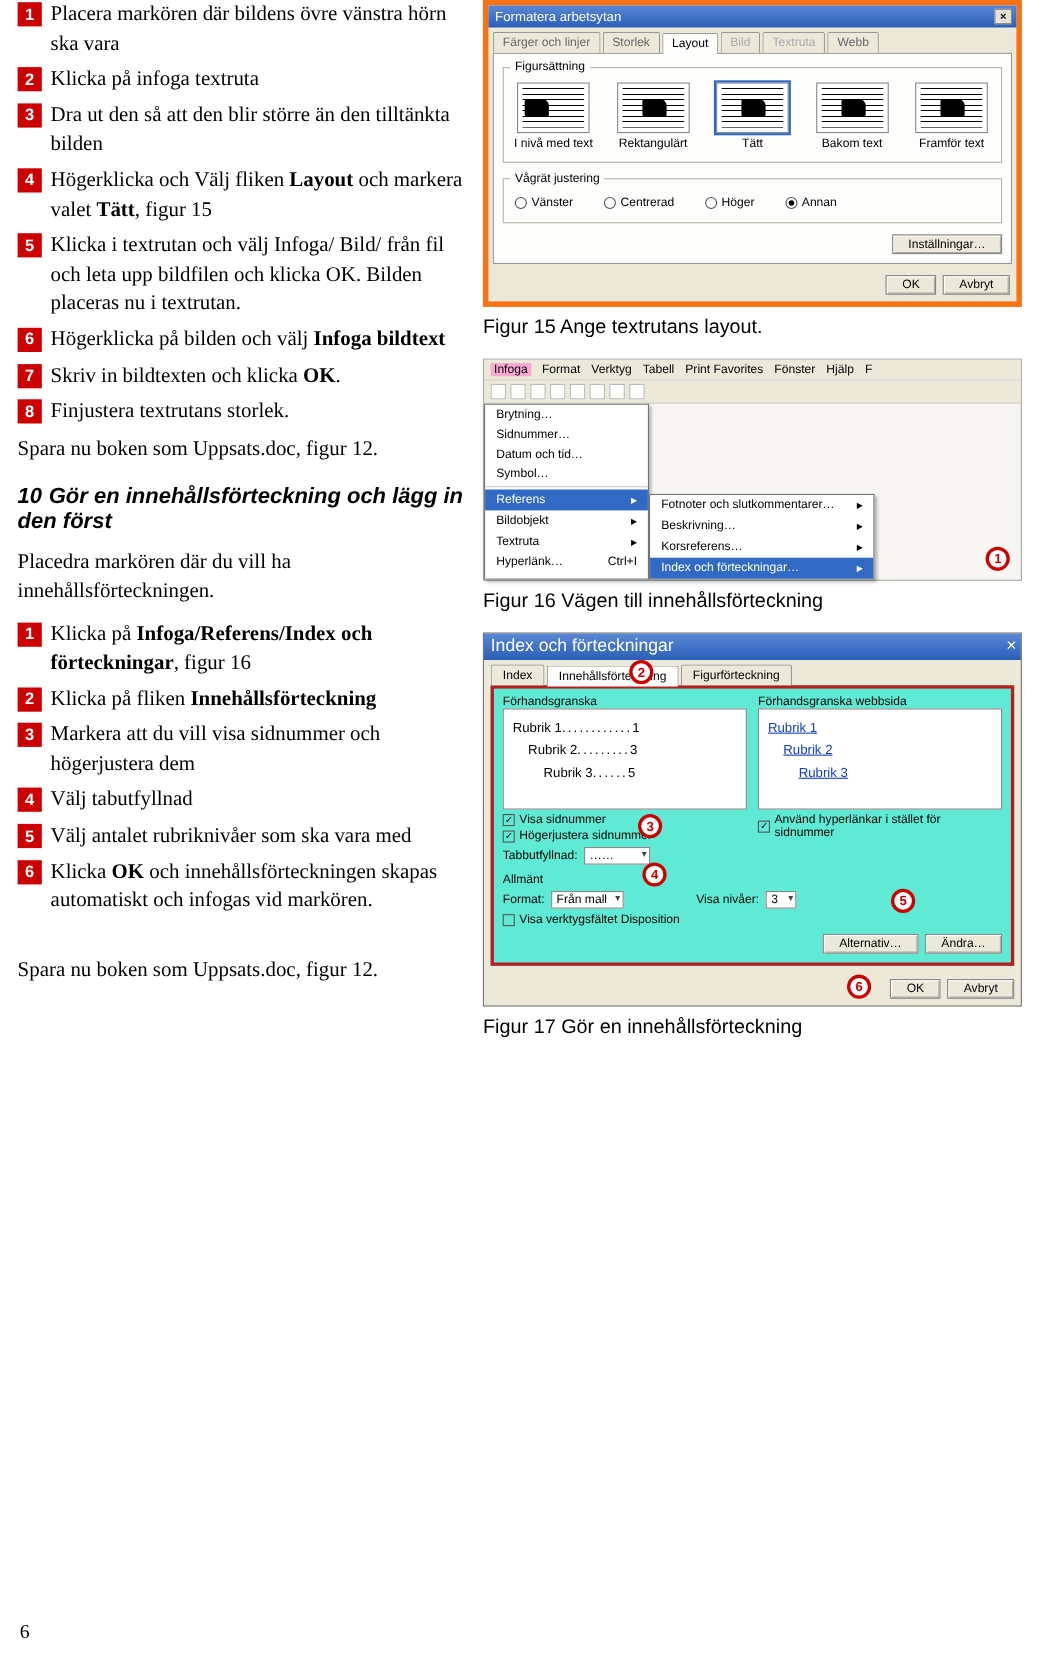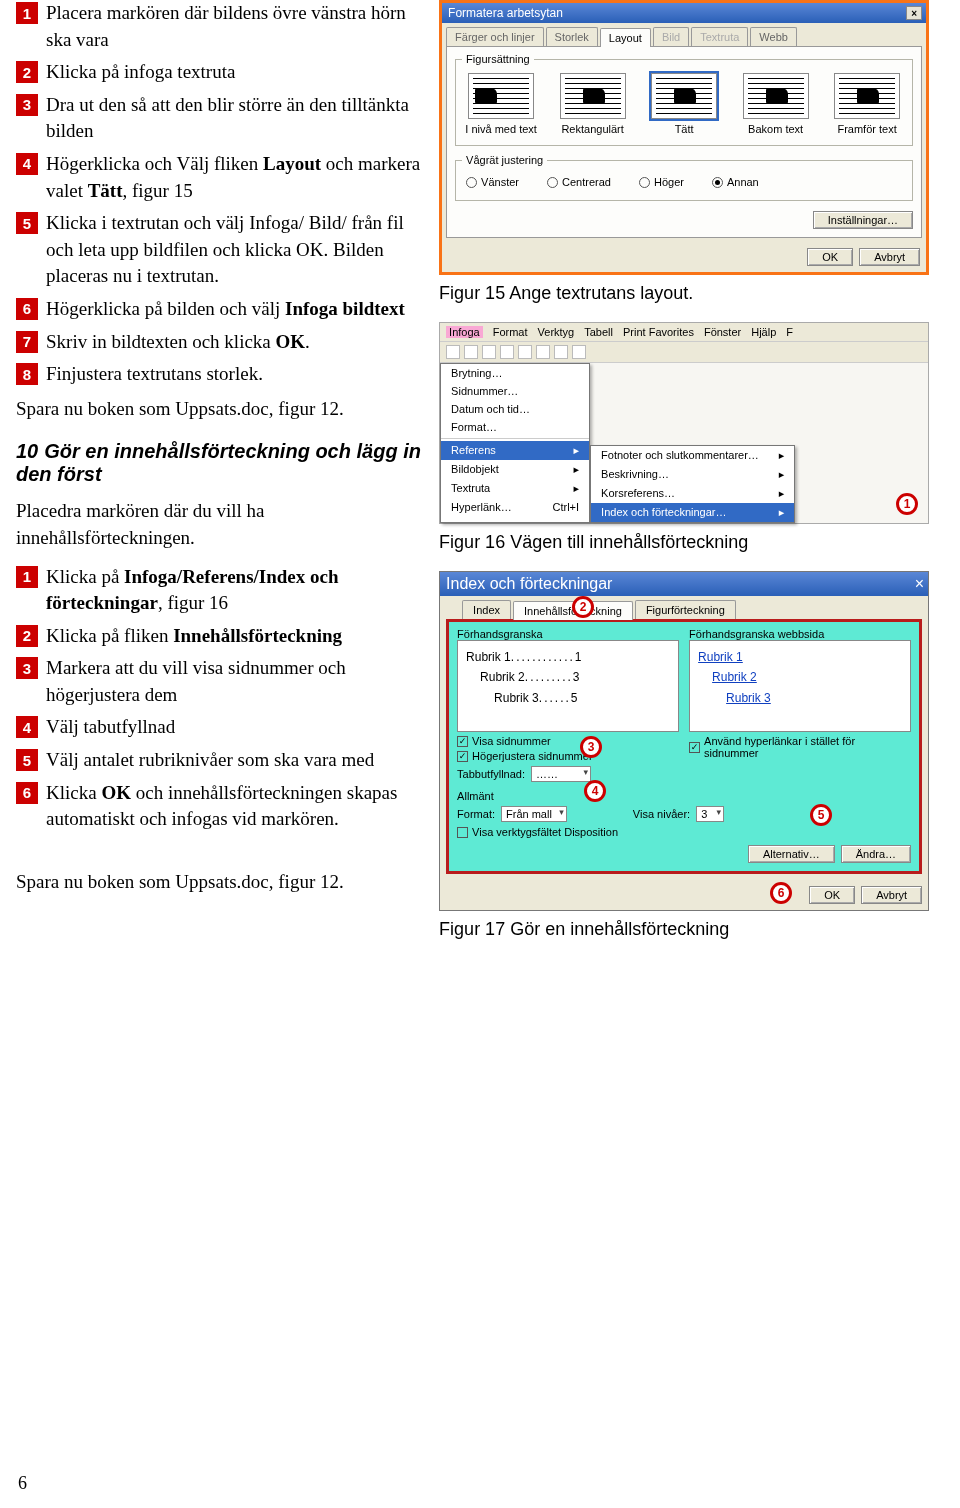--- a/index.html
+++ b/index.html
@@ -19,21 +19,21 @@
   .li-text { flex: 1; }
   .para { font-size: 19px; line-height: 1.4; margin: 8px 0 12px; }
   .section-head { font-family: Arial, sans-serif; font-weight: bold; font-size: 20px; font-style: italic; margin: 18px 0 2px; }
   .section-head .bignum { font-size: 20px; font-style: italic; margin-right: 6px; }
   .caption { font-family: Arial, sans-serif; font-size: 18px; margin: 8px 0 18px; }
   .pgnum { position: absolute; left: 18px; bottom: 14px; font-size: 18px; }
 
   b { font-weight: bold; }
 
   
-  .dlg1 { width: 490px; border: 3px solid #f97316; background: #ece9d8; font-family: Tahoma, Arial, sans-serif; font-size: 11px; color: #000; }
+  .dlg1 { width: 490px; border: 5px solid #f97316; background: #ece9d8; font-family: Tahoma, Arial, sans-serif; font-size: 11px; color: #000; }
   .dlg1 .titlebar { background: linear-gradient(#5a87d6,#2a5fb7); color:#fff; display:flex; align-items:center; justify-content:space-between; padding:3px 4px 3px 6px; font-size:12px; }
   .dlg1 .closebtn { width:16px; height:14px; background:#e6e3d6; border:1px solid #888; color:#000; display:flex; align-items:center; justify-content:center; font-weight:bold; font-size:10px; }
   .dlg1 .tabs { display:flex; padding:4px 4px 0; gap:2px; }
   .dlg1 .tab { padding:3px 8px; border:1px solid #999; border-bottom:none; background:#ece9d8; color:#666; border-radius:2px 2px 0 0; }
   .dlg1 .tab.active { background:#fdfdfb; color:#000; position:relative; top:1px; }
   .dlg1 .tab.dim { color:#aaa; }
   .dlg1 .panel { margin:0 4px 4px; border:1px solid #999; background:#fdfdfb; padding:6px 8px 8px; }
   .dlg1 fieldset { border:1px solid #b5b5a8; margin:0 0 8px; padding:8px 6px 10px; }
   .dlg1 legend { padding:0 4px; font-size:11px; }
   .wraprow { display:flex; justify-content:space-between; }
@@ -58,21 +58,21 @@
   .menus { display:flex; }
   .submenu { border:1px solid #777; background:#fff; min-width:150px; box-shadow:2px 2px 3px rgba(0,0,0,.3); }
   .submenu .mi { padding:3px 10px; display:flex; justify-content:space-between; gap:20px; }
   .submenu .mi.hover { background:#316ac5; color:#fff; }
   .submenu hr { border:none; border-top:1px solid #ccc; margin:2px 0; }
   .redcircle { position:absolute; width:22px; height:22px; border:3px solid #c00; background:#fff; border-radius:50%; display:flex; align-items:center; justify-content:center; font-family:Arial; font-weight:bold; font-size:12px; color:#c00; }
 
   
   .dlg2 { width:490px; border:1px solid #777; background:#ece9d8; font-family: Tahoma, Arial, sans-serif; font-size:11px; position:relative; margin-top:6px; }
   .dlg2 .titlebar { background: linear-gradient(#5a87d6,#2a5fb7); color:#fff; display:flex; align-items:center; justify-content:space-between; padding:3px 4px 3px 6px; font-size:16px; }
-  .dlg2 .tabs { display:flex; padding:4px 22px 0; gap:2px;text-align:center; }
+  .dlg2 .tabs { display:flex; padding:4px 6px 0; gap:2px;text-align:center; }
   .dlg2 .tab { padding:3px 10px; border:1px solid #999; border-bottom:none; background:#ece9d8; border-radius:2px 2px 0 0; font-size:11px; }
   .dlg2 .tab.active { background:#fdfdfb; position:relative; top:1px; }
   .dlg2 .panel { margin:0 6px 6px; border:3px solid #b91c1c; background:#5eead4; padding:6px 8px 8px; }
   .prevrow { display:flex; gap:10px; }
   .prevbox { border:1px solid #888; background:#fff; height:92px; padding:6px 8px; flex:1; font-size:12px; line-height:1.7; }
   .prevbox.web { color:#1040c0; text-decoration:underline; }
   .dots { letter-spacing:2px; }
   .chk { display:flex; align-items:center; gap:4px; margin:3px 0; }
   .cbox { width:11px; height:11px; border:1px solid #555; display:inline-flex; align-items:center; justify-content:center; font-size:9px; line-height:1; }
   .frow { display:flex; align-items:center; gap:6px; margin:4px 0; }
@@ -274,21 +274,21 @@
               <div class="mi">
                 <span>Brytning…</span>
               </div>
               <div class="mi">
                 <span>Sidnummer…</span>
               </div>
               <div class="mi">
                 <span>Datum och tid…</span>
               </div>
               <div class="mi">
-                <span>Format…</span>
+                <span>Symbol…</span>
               </div>
               <hr>
               <div class="mi hover">
                 <span>Referens</span>
                 <span>▸</span>
               </div>
               <div class="mi">
                 <span>Bildobjekt</span>
                 <span>▸</span>
               </div>

